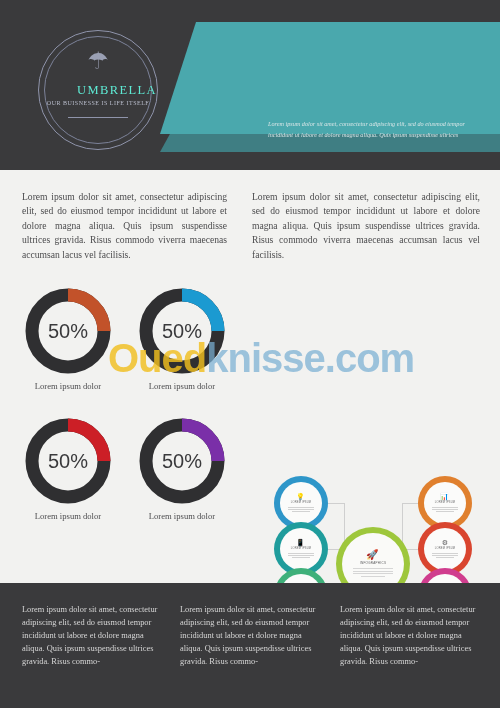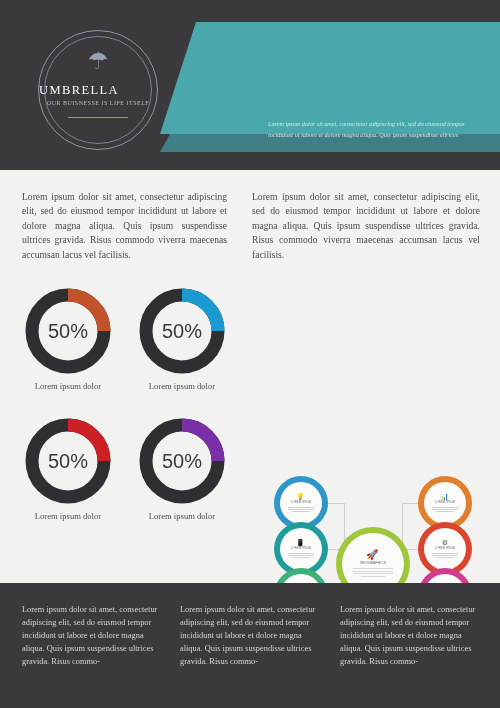--- a/index.html
+++ b/index.html
@@ -93,22 +93,22 @@
     width: 118px;
     text-align: center;
     font-size: 24px;
     color: #9aa0b4;
     line-height: 1;
   }
   .logo-name {
     position: absolute;
     left: 0; top: 52px;
     width: 118px;
-    text-align: left;
-    color: #ffffff;
+    text-align: right;
+    color: #5eead4;
     font-family: "Liberation Serif", serif;
     font-size: 12.5px;
     letter-spacing: 1.4px;
   }
   .logo-tagline {
     position: absolute;
     left: 0; top: 69px;
     width: 118px;
     text-align: center;
     color: #b9bdcc;
@@ -449,20 +449,23 @@
               <i></i>
               <i></i>
               <i></i>
               <i></i>
             </div>
           </div>
         </div>
       </div>
   </div>
 
+  <div class="watermark">
+    <span class="wm-a">Oued</span><span class="wm-b">knisse.com</span>
+  </div>
 
   <div class="footer">
     <div class="footer-col fc1">Lorem ipsum dolor sit amet, consectetur adipiscing elit, sed do eiusmod tempor incididunt ut labore et dolore magna aliqua. Quis ipsum suspendisse ultrices gravida. Risus commo-</div>
     <div class="footer-col fc2">Lorem ipsum dolor sit amet, consectetur adipiscing elit, sed do eiusmod tempor incididunt ut labore et dolore magna aliqua. Quis ipsum suspendisse ultrices gravida. Risus commo-</div>
     <div class="footer-col fc3">Lorem ipsum dolor sit amet, consectetur adipiscing elit, sed do eiusmod tempor incididunt ut labore et dolore magna aliqua. Quis ipsum suspendisse ultrices gravida. Risus commo-</div>
   </div>
 
 </div>
 
 </body></html>

